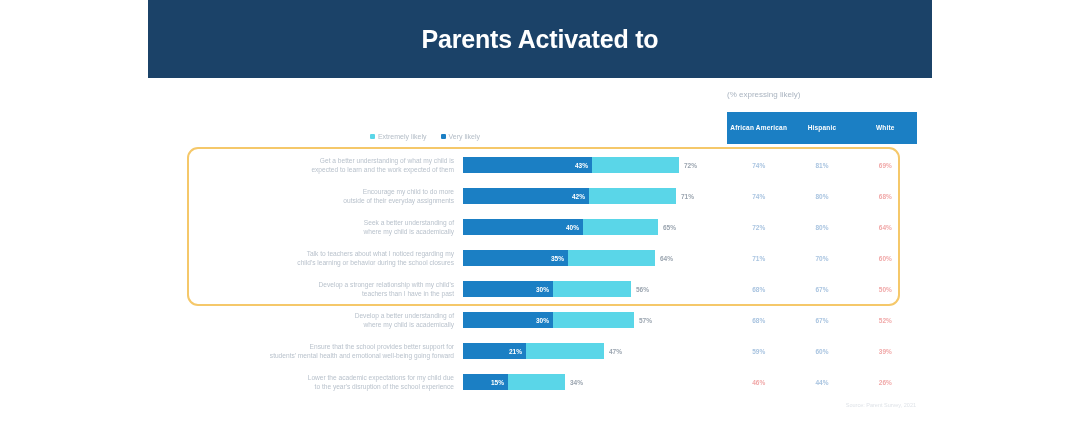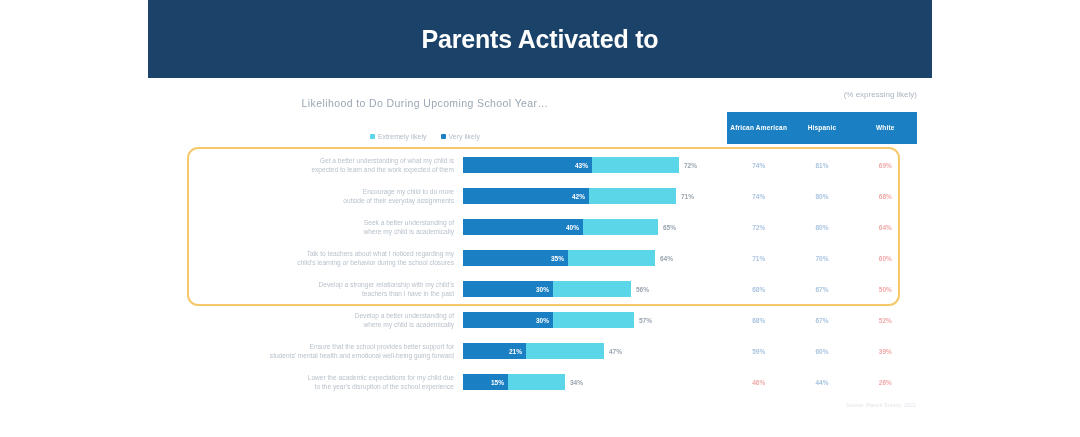--- a/index.html
+++ b/index.html
@@ -46,21 +46,21 @@
     font-size:7px;color:#b3bcc6;
   }
   .legend-item{display:flex;align-items:center;gap:3px;white-space:nowrap;}
   .legend-swatch{width:5px;height:5px;display:inline-block;border-radius:1px;}
   .sw-very{background:#5ad6e8;}
   .sw-some{background:#1b7fc4;}
 
   
   .tbl-caption{
     position:absolute;left:727px;top:90px;width:190px;
-    text-align:right;font-size:8px;color:#aab4c0;white-space:nowrap;
+    text-align:left;font-size:8px;color:#aab4c0;white-space:nowrap;
   }
   .tbl-header{
     position:absolute;left:727px;top:112px;width:190px;height:32px;
     background:#1b7fc4;
     display:flex;align-items:center;
   }
   .th{
     flex:1;text-align:center;color:#ffffff;font-weight:bold;
     font-size:6.5px;line-height:7.5px;letter-spacing:.2px;
     padding:0 2px;
@@ -115,21 +115,20 @@
 </style>
 </head>
 <body>
 
 <div class="slide">
 
   <div class="title-banner">
     <div class="title-line l1">Parents Activated to</div>
   </div>
 
-  <div class="chart-heading">Likelihood to Do During Upcoming School Year…</div>
 
   <div class="legend">
     <div class="legend-item">
       <span class="legend-swatch sw-very"></span>
       <span>Extremely likely</span>
     </div>
     <div class="legend-item">
       <span class="legend-swatch sw-some"></span>
       <span>Very likely</span>
     </div>

